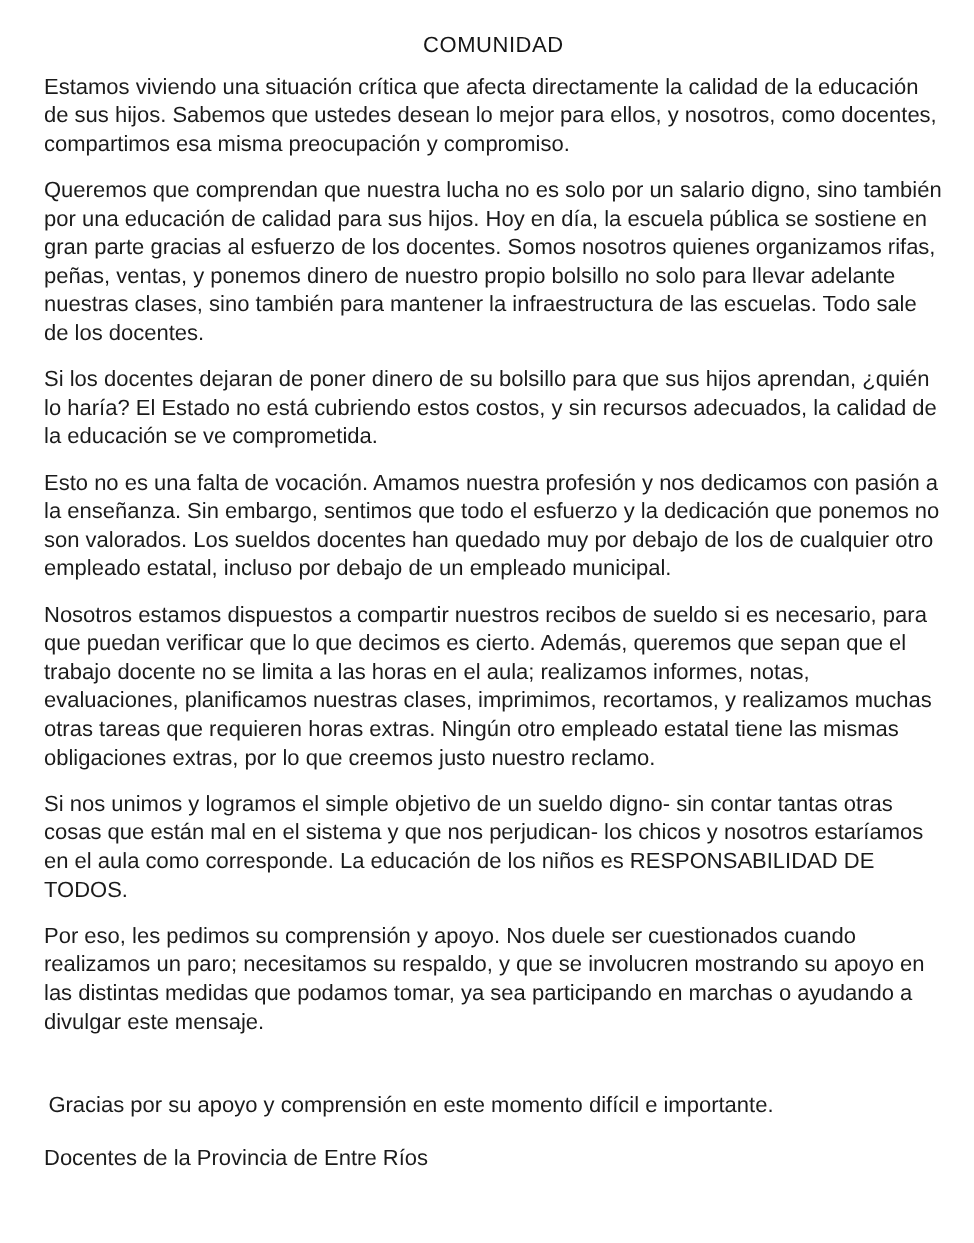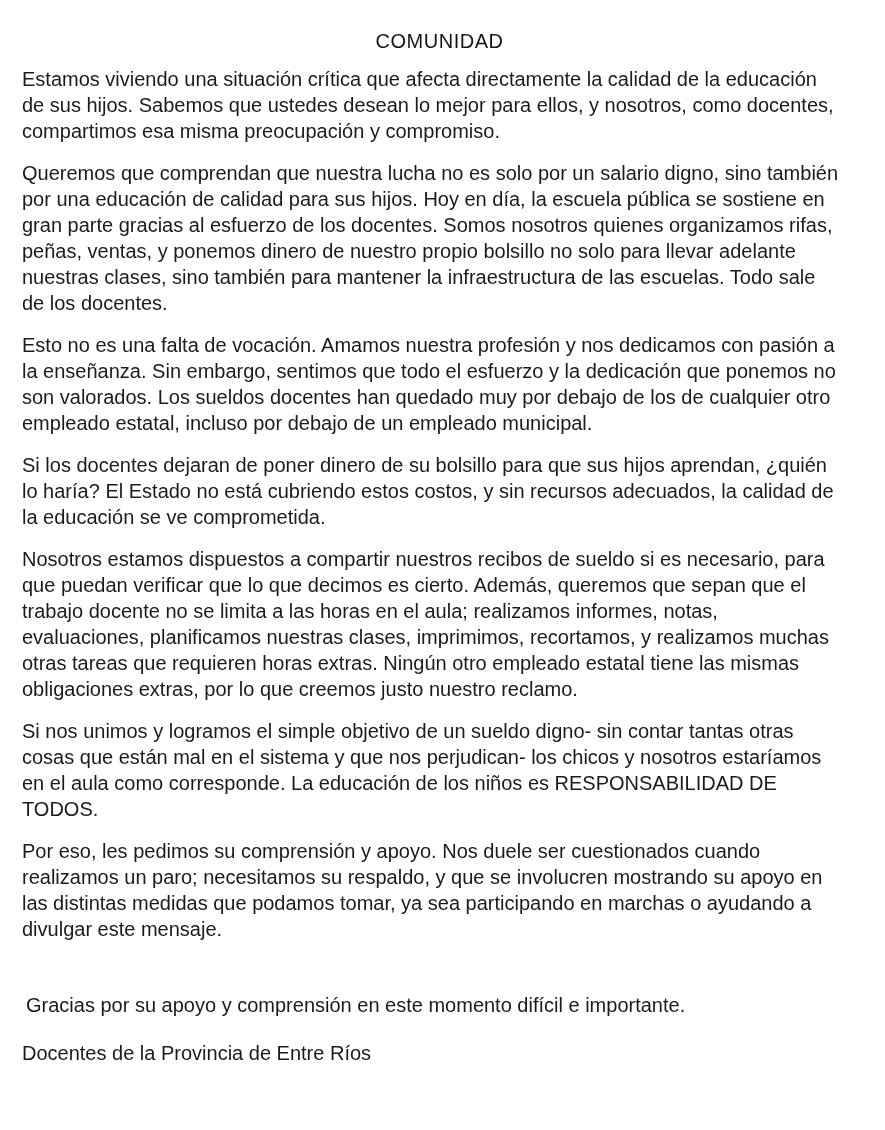--- a/index.html
+++ b/index.html
@@ -13,21 +13,21 @@
     height: 1130px;
     overflow: hidden;
     font-family: "Liberation Sans", "DejaVu Sans", sans-serif;
     color: #1b1b1b;
     -webkit-font-smoothing: antialiased;
   }
   .page {
     box-sizing: border-box;
     width: 885px;
     height: 1130px;
-    padding: 28px 28px 0 22px;
+    padding: 28px 28px 0 40px;
     background: #ffffff;
   }
   .doc-title {
     font-size: 20px;
     font-weight: 400;
     line-height: 26px;
     text-align: center;
     margin: 0 0 12px 0;
     letter-spacing: 0.5px;
     color: #161616;
@@ -56,22 +56,22 @@
 </style>
 </head>
 <body>
 
 <div class="page">
   <h1 class="doc-title">COMUNIDAD</h1>
 
   <div id="paragraphs">
       <p class="para">Estamos viviendo una situación crítica que afecta directamente la calidad de la educación de sus hijos. Sabemos que ustedes desean lo mejor para ellos, y nosotros, como docentes, compartimos esa misma preocupación y compromiso.</p>
       <p class="para">Queremos que comprendan que nuestra lucha no es solo por un salario digno, sino también por una educación de calidad para sus hijos. Hoy en día, la escuela pública se sostiene en gran parte gracias al esfuerzo de los docentes. Somos nosotros quienes organizamos rifas, peñas, ventas, y ponemos dinero de nuestro propio bolsillo no solo para llevar adelante nuestras clases, sino también para mantener la infraestructura de las escuelas. Todo sale de los docentes.</p>
+      <p class="para">Si los docentes dejaran de poner dinero de su bolsillo para que sus hijos aprendan, ¿quién lo haría? El Estado no está cubriendo estos costos, y sin recursos adecuados, la calidad de la educación se ve comprometida.</p>
       <p class="para">Esto no es una falta de vocación. Amamos nuestra profesión y nos dedicamos con pasión a la enseñanza. Sin embargo, sentimos que todo el esfuerzo y la dedicación que ponemos no son valorados. Los sueldos docentes han quedado muy por debajo de los de cualquier otro empleado estatal, incluso por debajo de un empleado municipal.</p>
-      <p class="para">Si los docentes dejaran de poner dinero de su bolsillo para que sus hijos aprendan, ¿quién lo haría? El Estado no está cubriendo estos costos, y sin recursos adecuados, la calidad de la educación se ve comprometida.</p>
       <p class="para">Nosotros estamos dispuestos a compartir nuestros recibos de sueldo si es necesario, para que puedan verificar que lo que decimos es cierto. Además, queremos que sepan que el trabajo docente no se limita a las horas en el aula; realizamos informes, notas, evaluaciones, planificamos nuestras clases, imprimimos, recortamos, y realizamos muchas otras tareas que requieren horas extras. Ningún otro empleado estatal tiene las mismas obligaciones extras, por lo que creemos justo nuestro reclamo.</p>
       <p class="para">Si nos unimos y logramos el simple objetivo de un sueldo digno- sin contar tantas otras cosas que están mal en el sistema y que nos perjudican- los chicos y nosotros estaríamos en el aula como corresponde. La educación de los niños es RESPONSABILIDAD DE TODOS.</p>
       <p class="para">Por eso, les pedimos su comprensión y apoyo. Nos duele ser cuestionados cuando realizamos un paro; necesitamos su respaldo, y que se involucren mostrando su apoyo en las distintas medidas que podamos tomar, ya sea participando en marchas o ayudando a divulgar este mensaje.</p>
     </div>
 
   <p class="closing">Gracias por su apoyo y comprensión en este momento difícil e importante.</p>
 
   <p class="signature">Docentes de la Provincia de Entre Ríos</p>
 </div>
 

